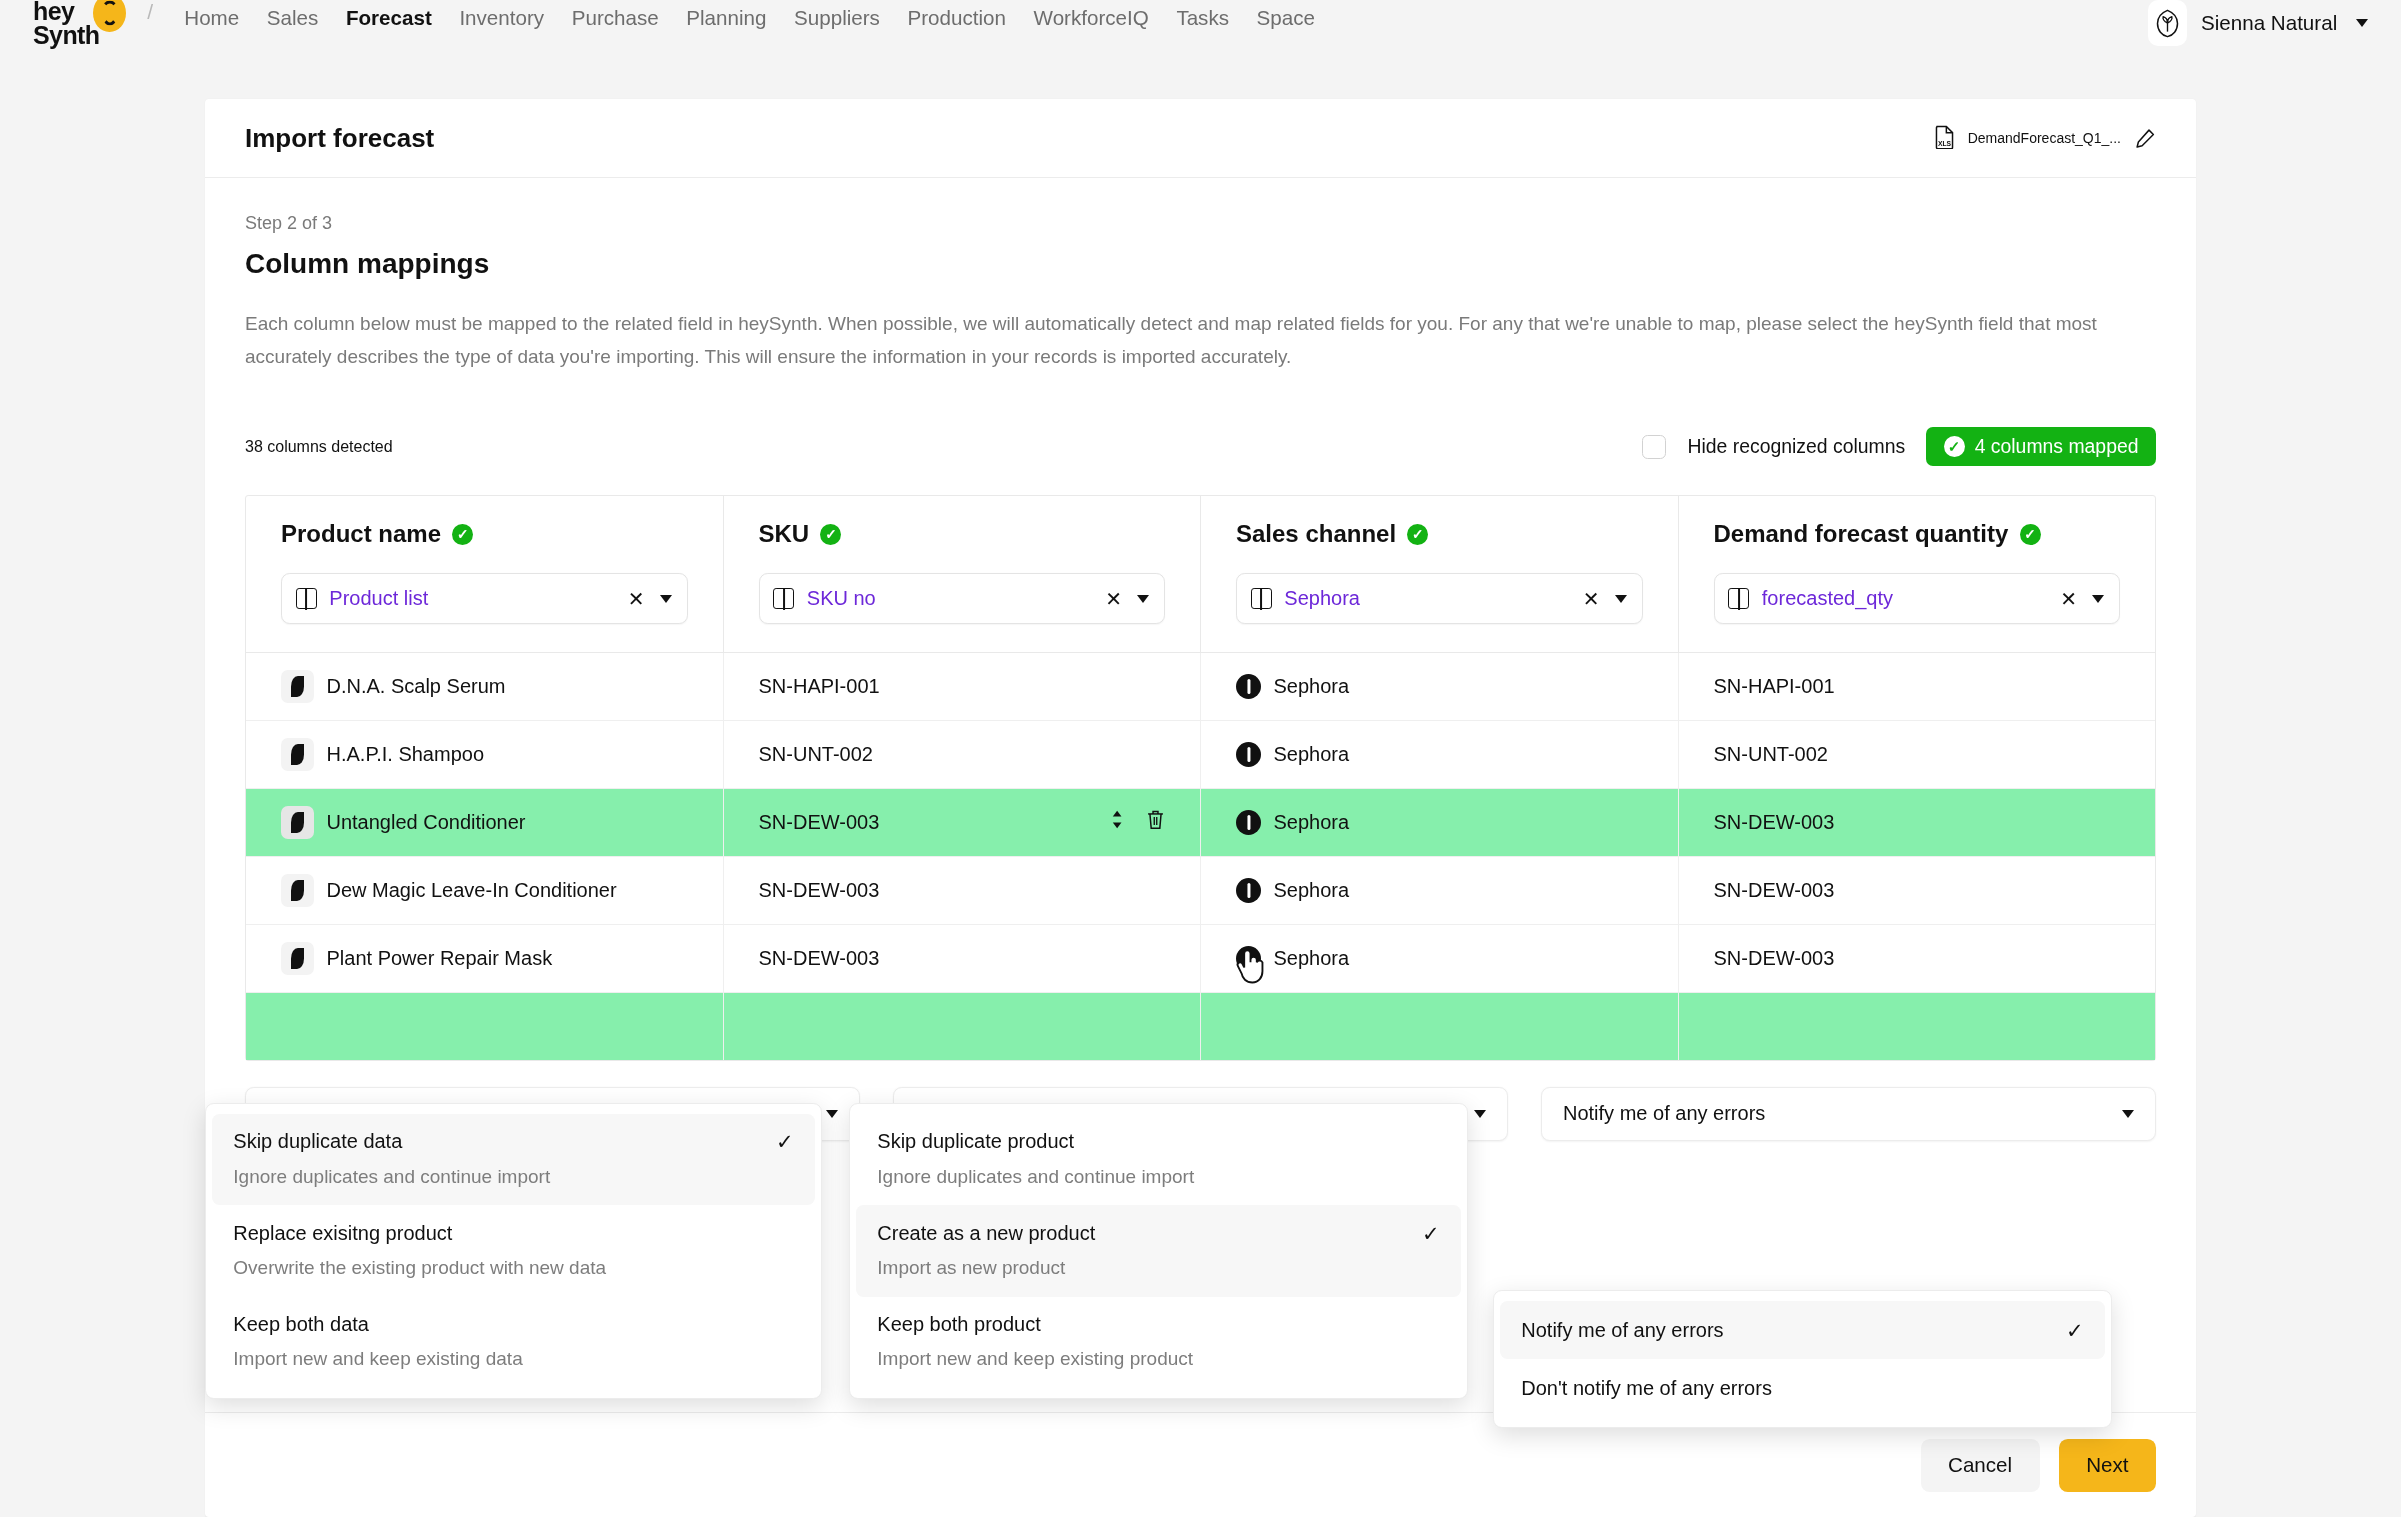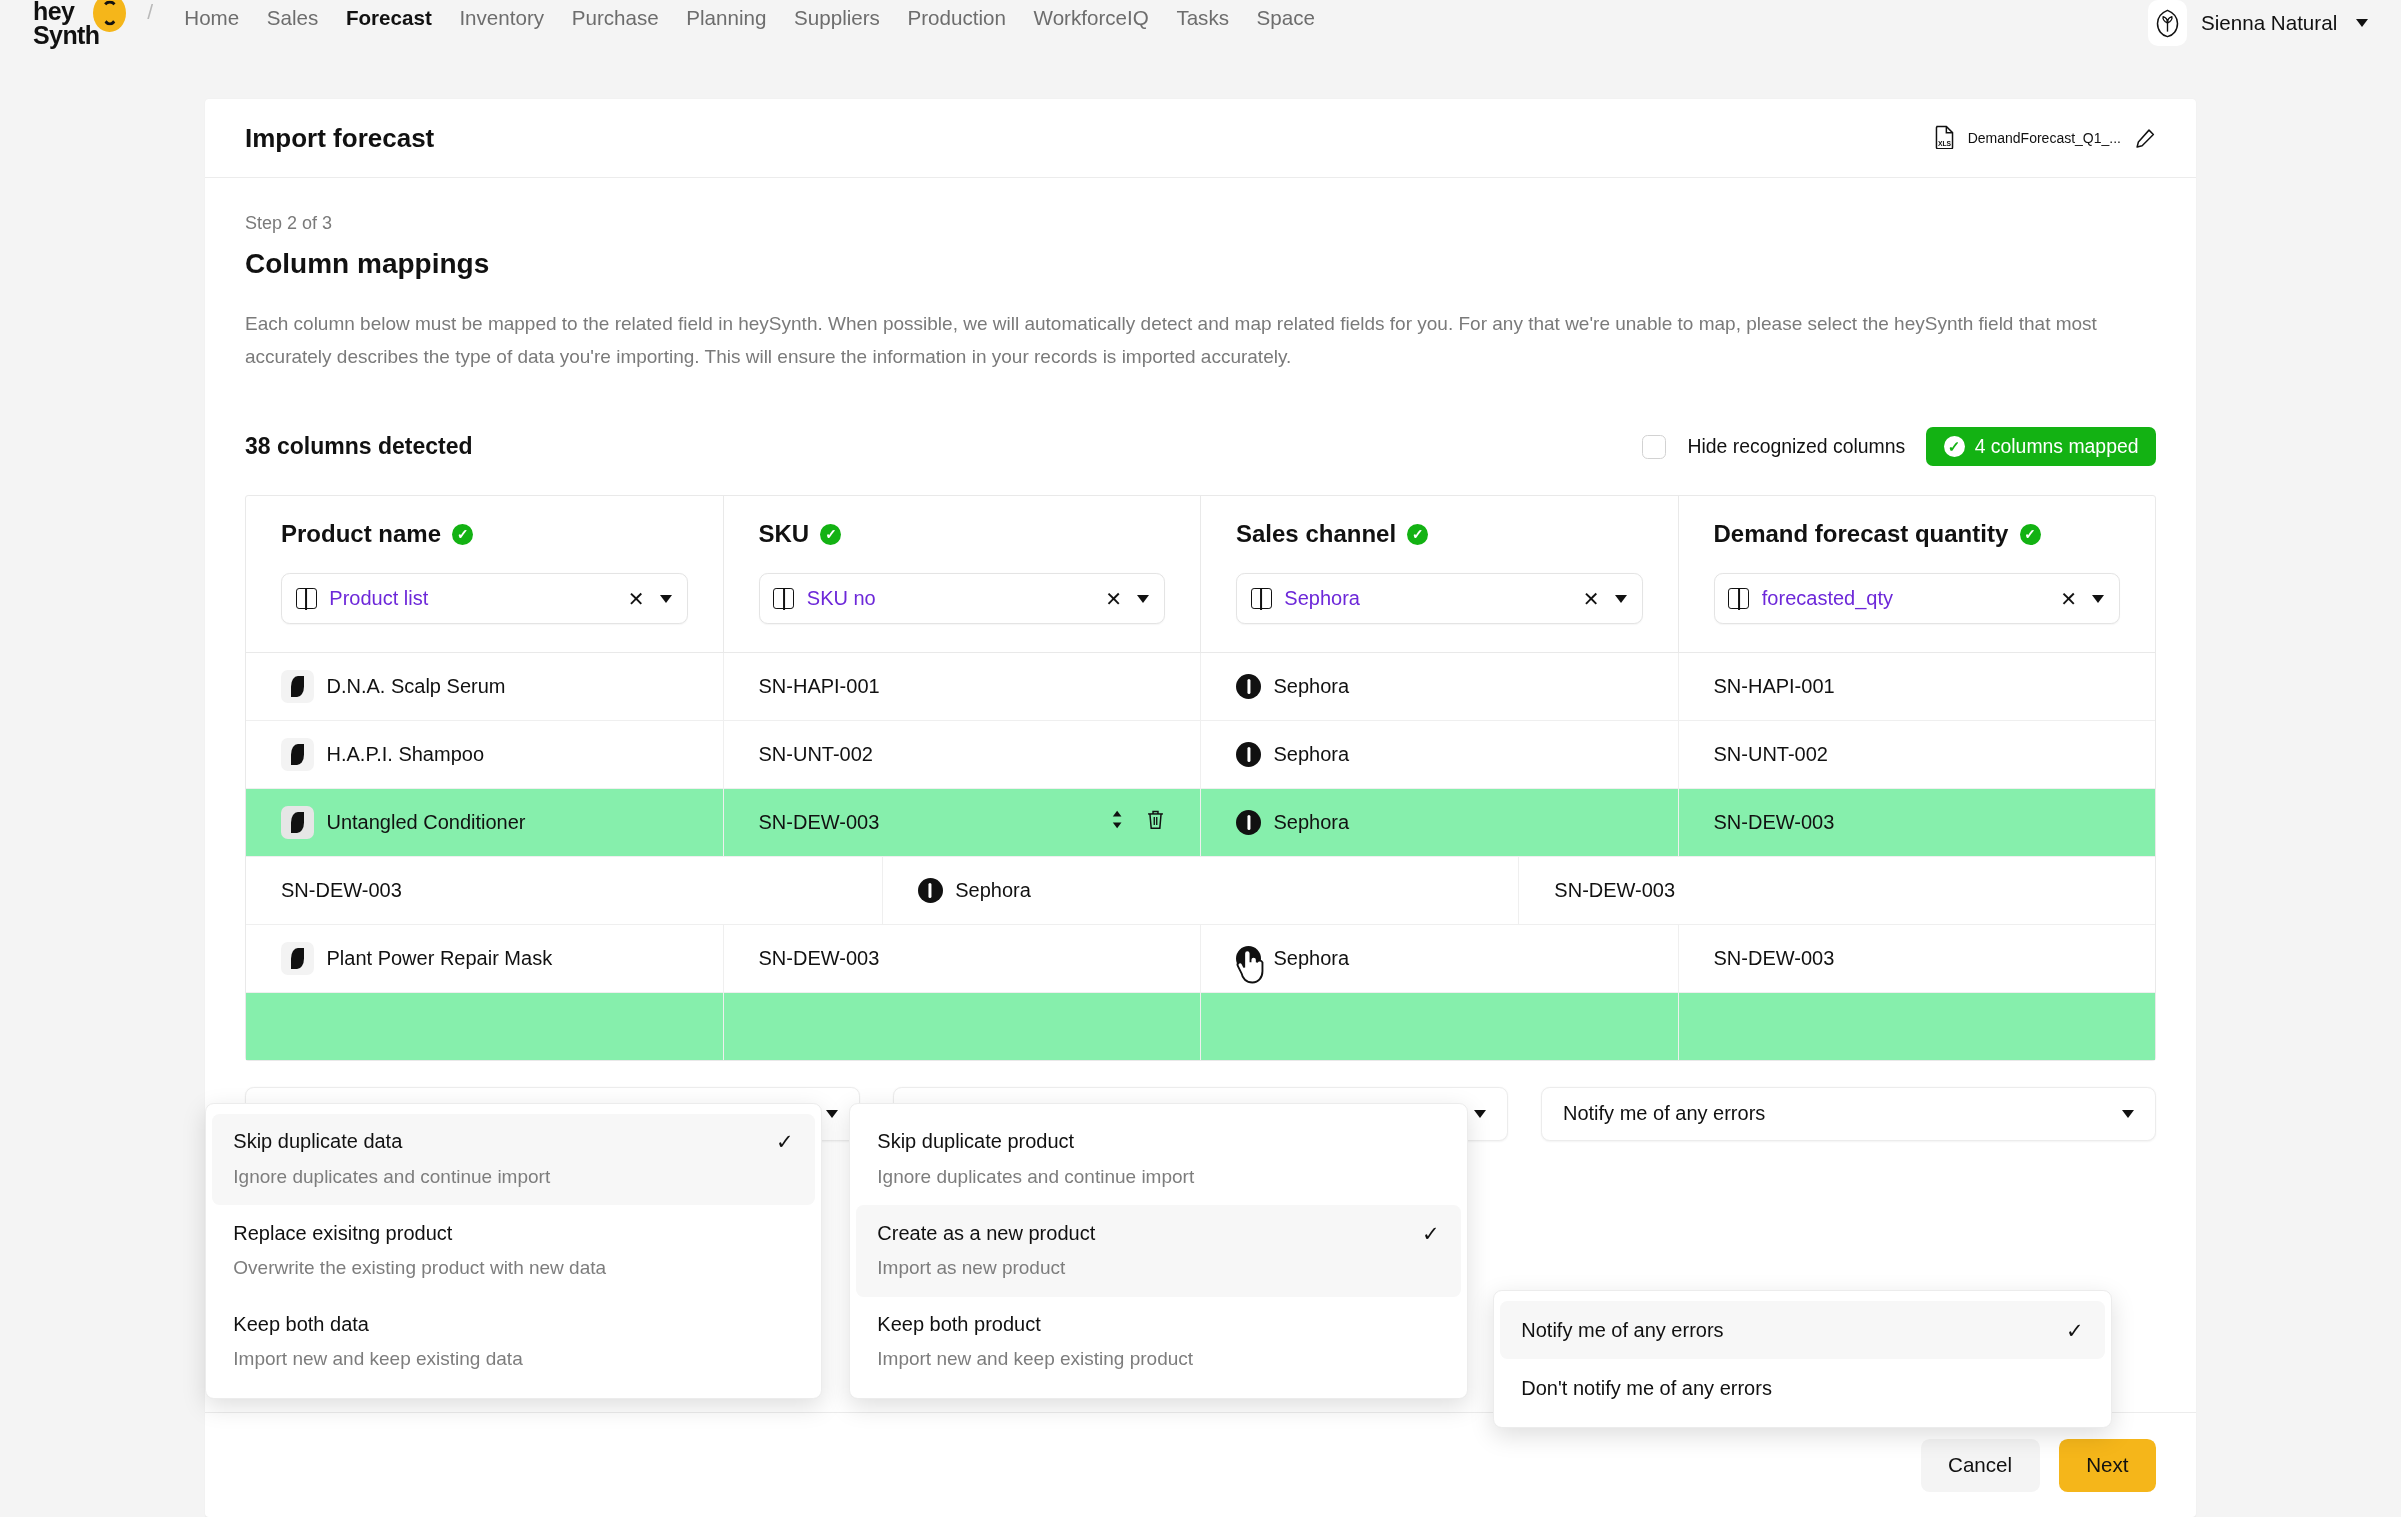--- a/index.html
+++ b/index.html
@@ -97,21 +97,21 @@
 
   .card-body { padding: 35px 40px 0 40px; }
   .step-label { font-size: 18px; color: #7a7a7a; margin-bottom: 13.8px; }
   .section-title { font-size: 28px; font-weight: 700; margin-bottom: 27.5px; }
   .desc { font-size: 19px; color: #7a7a7a; line-height: 1.74; max-width: 1870px; }
 
   .cols-row {
     display: flex; align-items: center;
     margin-top: 54px; margin-bottom: 29px;
   }
-  .cols-count { font-size: 23px; font-weight: 700; }
+  .cols-count { font-size: 16px; font-weight: 400; }
   .cols-right { margin-left: auto; display: flex; align-items: center; gap: 21px; }
   .checkbox {
     width: 24px; height: 24px;
     border: 1.3px solid #d2d2d2;
     border-radius: 5.6px;
     background: #fff;
     cursor: pointer;
   }
   .chk-label { font-size: 19.4px; color: #111; }
   .badge-mapped {
@@ -478,20 +478,26 @@
           </span>
         </div>
         <div class="tdcell">
           <span class="chan-ico"></span>
           <span>Sephora</span>
         </div>
         <div class="tdcell">SN-DEW-003</div>
       </div>
 
       <div class="trow">
+        <div class="tdcell">
+          <span class="prod-ico">
+              <span class="leaf"></span>
+            </span>
+          <span>Dew Magic Leave-In Conditioner</span>
+        </div>
         <div class="tdcell">SN-DEW-003</div>
         <div class="tdcell">
           <span class="chan-ico"></span>
           <span>Sephora</span>
         </div>
         <div class="tdcell">SN-DEW-003</div>
       </div>
 
       <div class="trow">
         <div class="tdcell">

